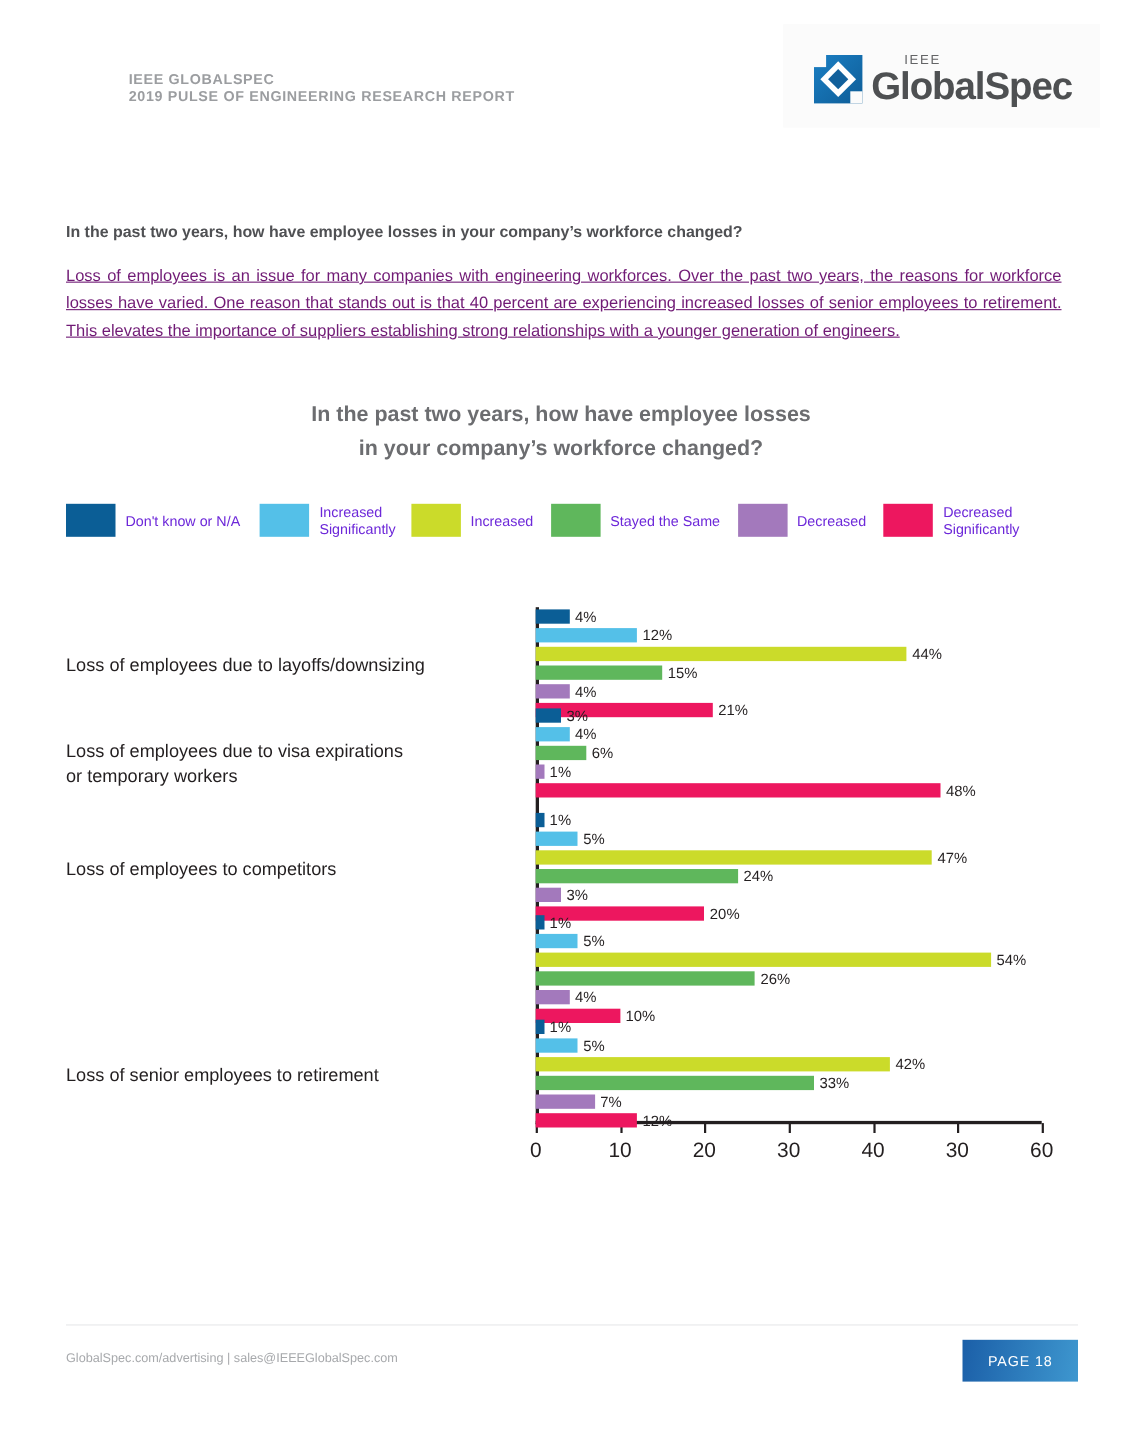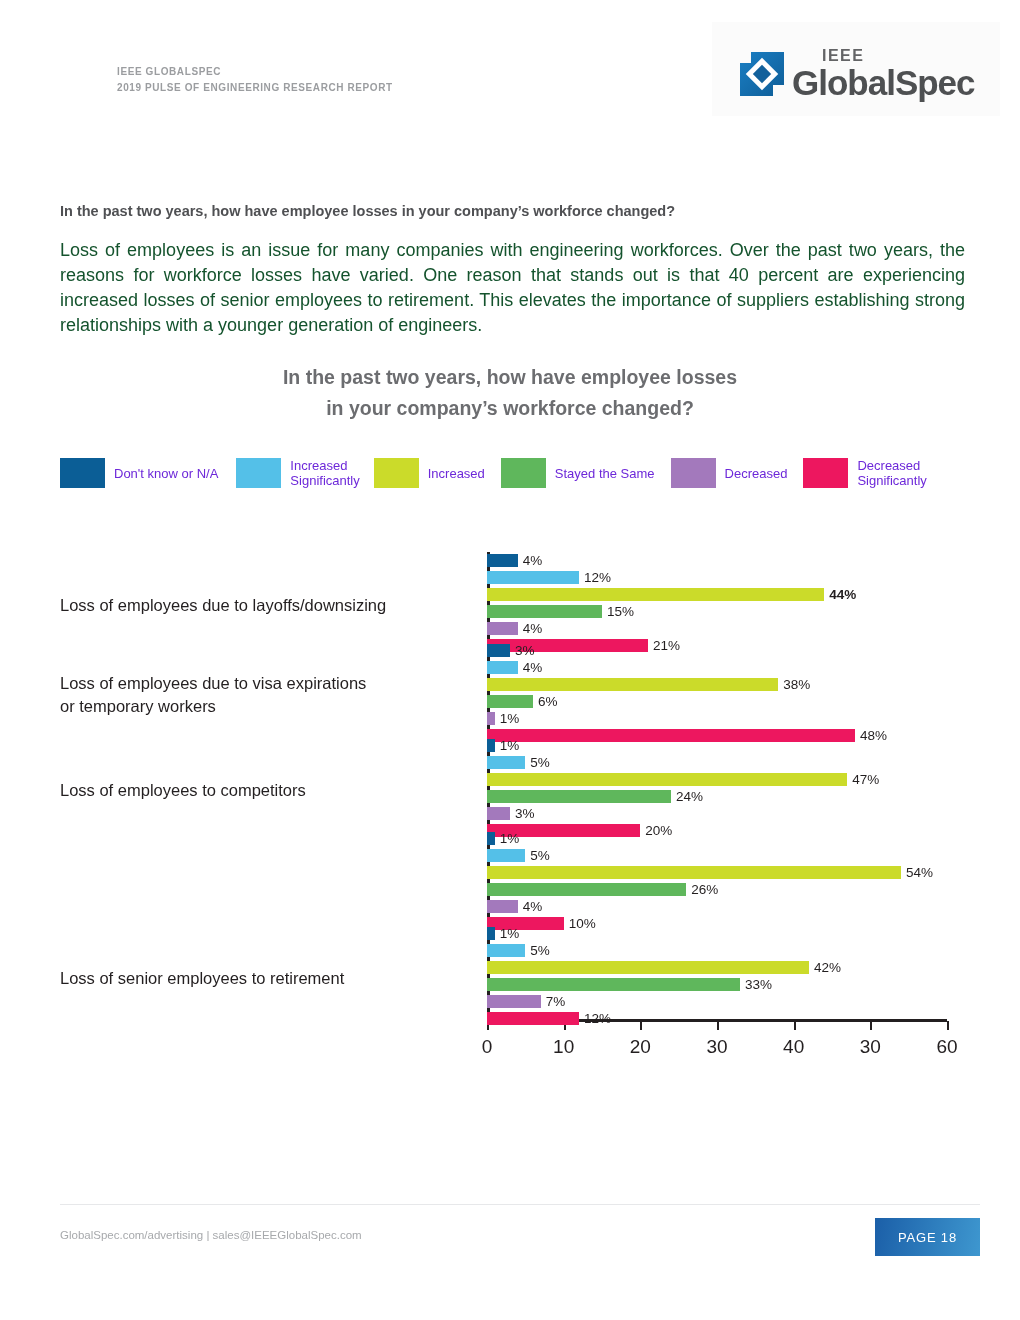--- a/index.html
+++ b/index.html
@@ -9,21 +9,21 @@
     font-family:"Liberation Sans", sans-serif;
     color:#58595b;
     position:relative;
     overflow:hidden;
   }
   .page{position:relative;width:1020px;height:1320px;}
 
   
   .header-meta{
     position:absolute;left:117px;top:64px;
-    font-size:10px;letter-spacing:.6px;line-height:16px;
+    font-size:13px;letter-spacing:.6px;line-height:16px;
     color:#9b9da0;font-weight:700;
   }
   .logo-box{
     position:absolute;left:712px;top:22px;width:288px;height:94px;
     background:#fbfbfb;
   }
   .logo-inner{
     position:absolute;left:28px;top:26px;display:flex;align-items:center;gap:8px;
   }
   .logo-mark{
@@ -36,37 +36,38 @@
   }
   .logo-mark .d2{
     position:absolute;left:50%;top:50%;width:13px;height:13px;
     background:#12609b;transform:translate(-50%,-50%) rotate(45deg);
   }
   .logo-mark .cut-tl,.logo-mark .cut-br{position:absolute;background:#fbfbfb;width:11px;height:11px;}
   .logo-mark .cut-tl{left:0;top:0;}
   .logo-mark .cut-br{right:0;bottom:0;}
   .logo-text{line-height:1;}
   .logo-ieee{
-    font-size:16px;font-weight:700;color:#636466;letter-spacing:1.5px;
+    font-size:12px;font-weight:400;color:#636466;letter-spacing:1.5px;
     margin-bottom:1px;
     padding-left:30px;
   }
   .logo-gs{
     font-size:35px;font-weight:700;color:#4e5052;letter-spacing:-1px;
   }
 
   
   .q-head{
     position:absolute;left:60px;top:203px;width:905px;
     font-size:14.5px;font-weight:700;color:#4f5053;
   }
   .intro{
     position:absolute;left:60px;top:238px;width:905px;
-    font-size:18px;line-height:25px;color:#14532d;
+    font-size:15px;line-height:25px;color:#701a75;
     text-align:justify;
+    text-decoration:underline;
   }
 
   
   .chart-title{
     position:absolute;left:110px;top:362px;width:800px;
     text-align:center;font-size:19.5px;font-weight:700;
     line-height:31px;color:#6c6d70;
   }
 
   
@@ -236,21 +237,21 @@
           <div class="bar-row">
             <div class="bar" style="width: 30.6667px; background: rgb(11, 94, 150);"></div>
             <span class="bar-val" style="left: 30.6667px;">4%</span>
           </div>
           <div class="bar-row">
             <div class="bar" style="width: 92px; background: rgb(84, 192, 232);"></div>
             <span class="bar-val" style="left: 92px;">12%</span>
           </div>
           <div class="bar-row">
             <div class="bar" style="width: 337.333px; background: rgb(203, 219, 42);"></div>
-            <span class="bar-val" style="left: 337.333px; font-weight: bold;">44%</span>
+            <span class="bar-val" style="left: 337.333px;">44%</span>
           </div>
           <div class="bar-row">
             <div class="bar" style="width: 115px; background: rgb(95, 183, 92);"></div>
             <span class="bar-val" style="left: 115px;">15%</span>
           </div>
           <div class="bar-row">
             <div class="bar" style="width: 30.6667px; background: rgb(163, 121, 188);"></div>
             <span class="bar-val" style="left: 30.6667px;">4%</span>
           </div>
           <div class="bar-row">
@@ -259,24 +260,20 @@
           </div>
         </div>
         <div class="grp" style="top: 92px;">
           <div class="bar-row">
             <div class="bar" style="width: 23px; background: rgb(11, 94, 150);"></div>
             <span class="bar-val" style="left: 23px;">3%</span>
           </div>
           <div class="bar-row">
             <div class="bar" style="width: 30.6667px; background: rgb(84, 192, 232);"></div>
             <span class="bar-val" style="left: 30.6667px;">4%</span>
-          </div>
-          <div class="bar-row">
-            <div class="bar" style="width: 291.333px; background: rgb(203, 219, 42);"></div>
-            <span class="bar-val" style="left: 291.333px;">38%</span>
           </div>
           <div class="bar-row">
             <div class="bar" style="width: 46px; background: rgb(95, 183, 92);"></div>
             <span class="bar-val" style="left: 46px;">6%</span>
           </div>
           <div class="bar-row">
             <div class="bar" style="width: 7.66667px; background: rgb(163, 121, 188);"></div>
             <span class="bar-val" style="left: 7.66667px;">1%</span>
           </div>
           <div class="bar-row">

